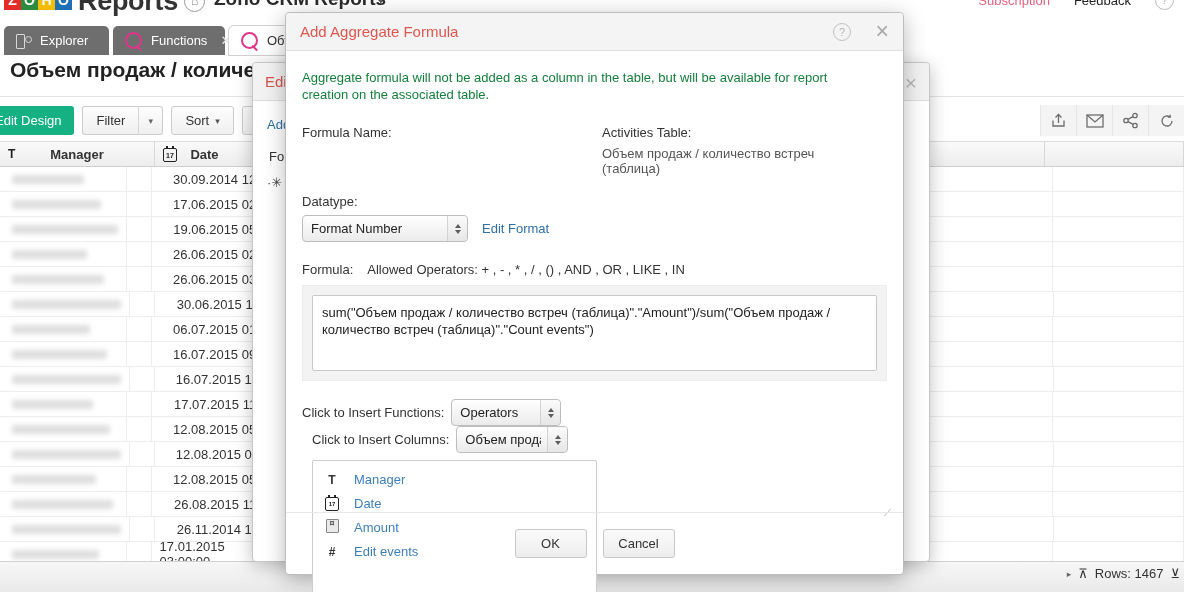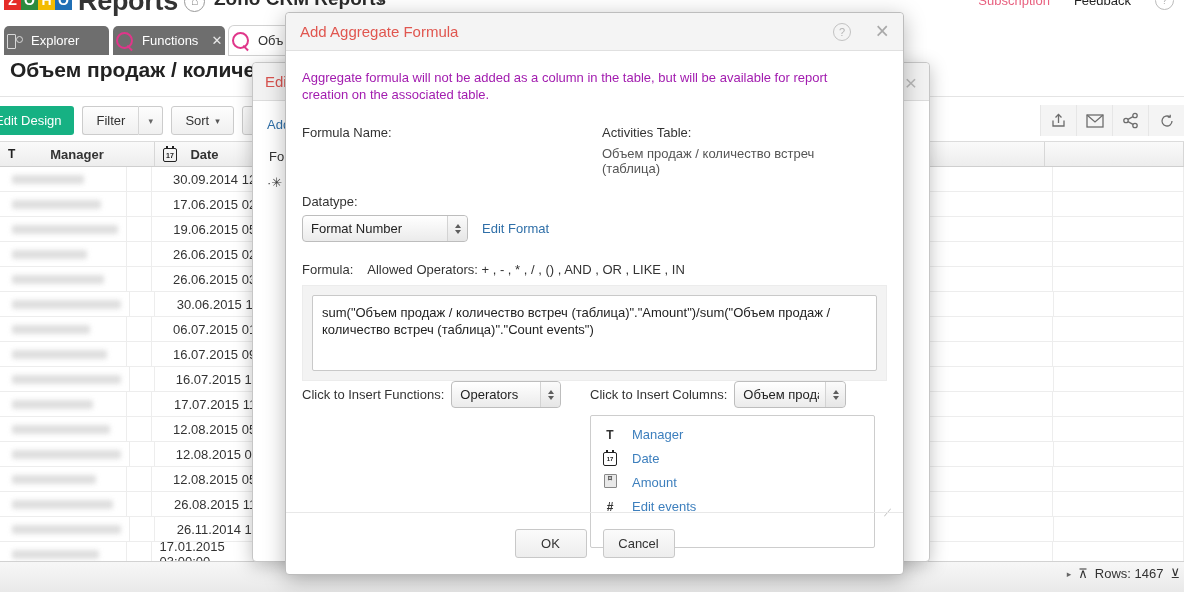--- a/index.html
+++ b/index.html
@@ -32,21 +32,21 @@
   .top-right-links { position:absolute; right:10px; top:-9px; display:flex; align-items:center; gap:24px; }
   .tr-sub { color:#e8607f; font-size:13px; }
   .tr-fb { color:#222; font-size:13px; }
   .tr-help { width:19px; height:19px; border-radius:50%; border:1.3px solid #bbb; color:#bbb; font-size:11px; text-align:center; line-height:17px; }
 
   
   .tabstrip { position:absolute; left:0; top:26px; width:1184px; height:29px; background:#fff; }
   .tab {
     position:absolute; top:0; height:29px; background:#6e6e6e; color:#fff;
     border-radius:5px 5px 0 0; font-size:13px; display:flex; align-items:center;
-    padding:0 3px; gap:9px; white-space:nowrap;
+    padding:0 12px; gap:9px; white-space:nowrap;
   }
   .tab.active { background:#fff; color:#333; box-shadow:0 0 0 1px #d2d2d2; }
   .tab-q {
     width:17px; height:17px; border-radius:50%; border:2.4px solid #e0368a;
     position:relative; display:inline-block; flex:0 0 auto;
   }
   .tab-q:after{ content:""; position:absolute; right:-2px; bottom:-2px; width:7px; height:2.4px; background:#e0368a; transform:rotate(45deg); }
   .tab-x { font-size:13px; color:#e9e9e9; margin-left:4px; }
   .explorer-icon { width:15px; height:15px; position:relative; flex:0 0 auto; }
   .explorer-icon:before{ content:""; position:absolute; left:0; top:1px; width:7px; height:13px; border:1.4px solid #d8d8d8; border-radius:1px;}
@@ -139,21 +139,21 @@
     height:38px; background:#f4f4f4; border-bottom:1px solid #e0e0e0; border-radius:4px 4px 0 0;
     display:flex; align-items:center; padding:0 14px; position:relative;
   }
   .d1-title { color:#e0564f; font-size:15px; }
   .d1-help {
     position:absolute; right:52px; top:10px; width:18px; height:18px; border-radius:50%;
     border:1.3px solid #c2c2c2; color:#b5b5b5; font-size:11px; text-align:center; line-height:16px;
   }
   .d1-x { position:absolute; right:14px; top:7px; font-size:23px; color:#a9a9a9; line-height:1; }
   .d1-body { padding:18px 16px 0 16px; position:relative; height:480px; }
-  .d1-note { font-size:13px; color:#a21caf; line-height:17px; width:572px; }
+  .d1-note { font-size:13px; color:#15803d; line-height:17px; width:572px; }
 
   .f-row { display:flex; margin-top:22px; }
   .f-col-l { width:300px; }
   .f-col-r { width:270px; }
   .f-lbl { font-size:13px; color:#333; margin-bottom:6px; }
   .f-val { font-size:13px; color:#555; }
   .txt-input {
     width:250px; height:27px; border:1px solid #c4c4c4; border-radius:2px; background:#fff;
     font-size:13px; color:#222; padding:0 7px; display:flex; align-items:center;
   }
@@ -173,21 +173,21 @@
   .link { color:#2f6fa8; font-size:13px; }
 
   .formula-hdr { margin-top:20px; font-size:13px; color:#333; display:flex; gap:14px; }
   .formula-wrap { margin-top:8px; background:#f3f3f3; padding:9px; border:1px solid #ececec; }
   .formula-area {
     height:76px; background:#fff; border:1px solid #c9c9c9; border-radius:2px;
     padding:8px 9px; font-size:13px; color:#222; line-height:17px; position:relative; overflow:hidden;
   }
   .resize-grip { position:absolute; right:2px; bottom:1px; font-size:10px; color:#aaa; transform:rotate(0deg); }
 
-  .ins-row { display:flex; }
+  .ins-row { margin-top:18px; display:flex;flex-direction:column; }
   .ins-block-l { width:278px; }
   .ins-block-r { width:285px; margin-left:10px; }
   .ins-lbl-row { display:flex; align-items:center; gap:7px; }
   .ins-lbl { font-size:13px; color:#333; white-space:nowrap; }
   .list-box {
     margin-top:7px; height:133px; border:1px solid #cdcdcd; background:#fff; border-radius:2px;
     position:relative; overflow:hidden; padding:7px 0 0 0;
   }
   .fn-item { font-size:13px; color:#3d7fbd; padding:4px 0 4px 14px; }
   .col-item { font-size:13px; color:#3d7fbd; display:flex; align-items:center; gap:13px; padding:4px 0 4px 10px; }

